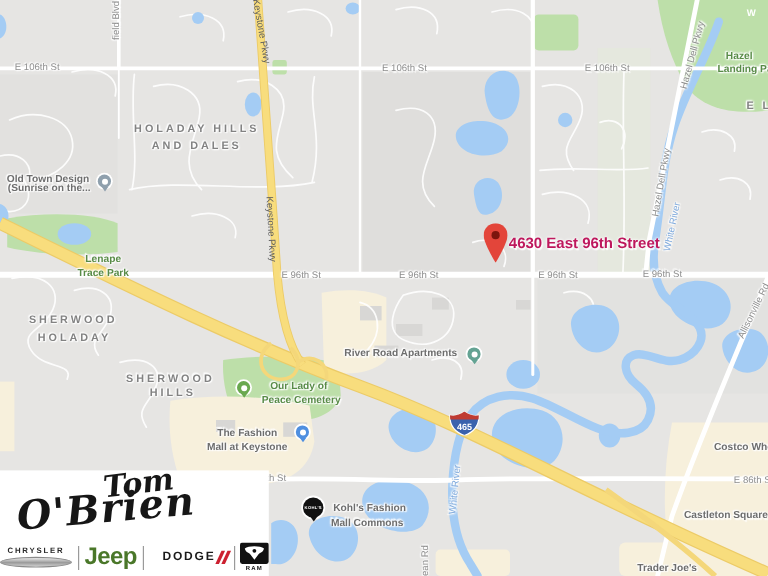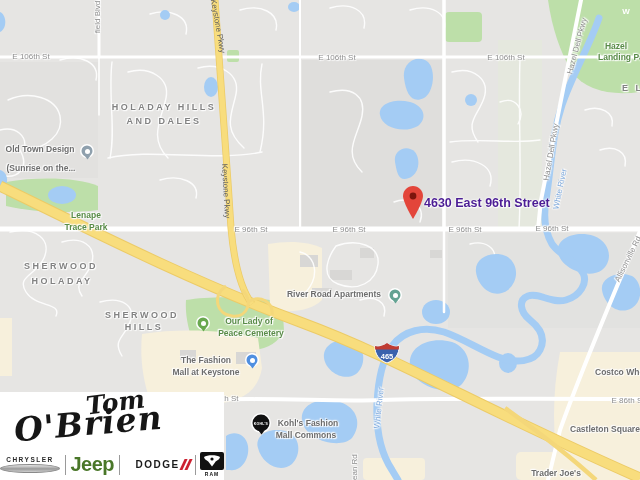--- a/index.html
+++ b/index.html
@@ -9,21 +9,21 @@
   
   .lbl{position:absolute;z-index:2;white-space:nowrap;transform:translate(-50%,-50%);
        font-size:8px;color:#8e8e8e;
        text-shadow:0 0 2px #fff,0 0 2px #fff,0 0 3px #fff,1px 1px 1px #fff,-1px -1px 1px #fff;}
   .anchor-l{transform:translate(0,-50%);}
   .poi{font-size:8.5px;color:#6d6d6d;font-weight:bold;}
   .green{color:#588b47;}
   .water-lbl{color:#7ea9dc;font-size:8px;}
   .white-lbl{color:#ffffff;text-shadow:none;font-size:8px;font-weight:bold;}
   .area{font-size:9px;color:#828282;letter-spacing:2.5px;font-weight:bold;}
-  .marker-lbl{font-size:12.5px;font-weight:bold;color:#4c1d95;
+  .marker-lbl{font-size:12.5px;font-weight:bold;color:#be185d;
        text-shadow:0 0 2px #fff,0 0 3px #fff,1px 1px 1px #fff;}
   .onroad{color:#5f5f5f;text-shadow:none;font-size:8px;}
   
   .pin{position:absolute;z-index:2;width:11px;height:11px;border-radius:50%;
        transform:translate(-50%,-50%);box-shadow:0 0 0 1.5px #fff;}
   .pin::after{content:"";position:absolute;left:50%;top:9px;transform:translate(-50%,0);
        border:3px solid transparent;border-top:4px solid inherit;}
   .pin .tail{position:absolute;left:50%;top:10px;transform:translateX(-50%);
        width:0;height:0;border:3px solid transparent;border-top-width:4px;}
   .pin .dot{position:absolute;left:50%;top:50%;transform:translate(-50%,-50%);
@@ -202,21 +202,21 @@
 
   <div class="lbl area" style="left:164px;top:107px;">HOLADAY HILLS</div>
   <div class="lbl area" style="left:164px;top:121px;">AND DALES</div>
   <div class="lbl area" style="left:61px;top:266px;">SHERWOOD</div>
   <div class="lbl area" style="left:62px;top:281px;">HOLADAY</div>
   <div class="lbl area" style="left:142px;top:315px;">SHERWOOD</div>
   <div class="lbl area" style="left:144px;top:327px;">HILLS</div>
   <div class="lbl area anchor-l" style="left:622px;top:88px;">E L L</div>
 
   <div class="lbl poi" style="left:40px;top:149px;">Old Town Design</div>
-  <div class="lbl poi" style="left:41px;top:168px;">(Sunrise on the...</div>
+  <div class="lbl poi" style="left:41px;top:156px;">(Sunrise on the...</div>
   <div class="lbl poi green" style="left:86px;top:215px;">Lenape</div>
   <div class="lbl poi green" style="left:86px;top:227px;">Trace Park</div>
   <div class="lbl poi green" style="left:616px;top:46px;">Hazel</div>
   <div class="lbl poi green anchor-l" style="left:598px;top:57px;">Landing Park</div>
   <div class="lbl poi green" style="left:249px;top:321px;">Our Lady of</div>
   <div class="lbl poi green" style="left:251px;top:333px;">Peace Cemetery</div>
   <div class="lbl poi" style="left:334px;top:294px;">River Road Apartments</div>
   <div class="lbl poi" style="left:206px;top:360px;">The Fashion</div>
   <div class="lbl poi" style="left:206px;top:372px;">Mall at Keystone</div>
   <div class="lbl poi" style="left:308px;top:423px;">Kohl's Fashion</div>

